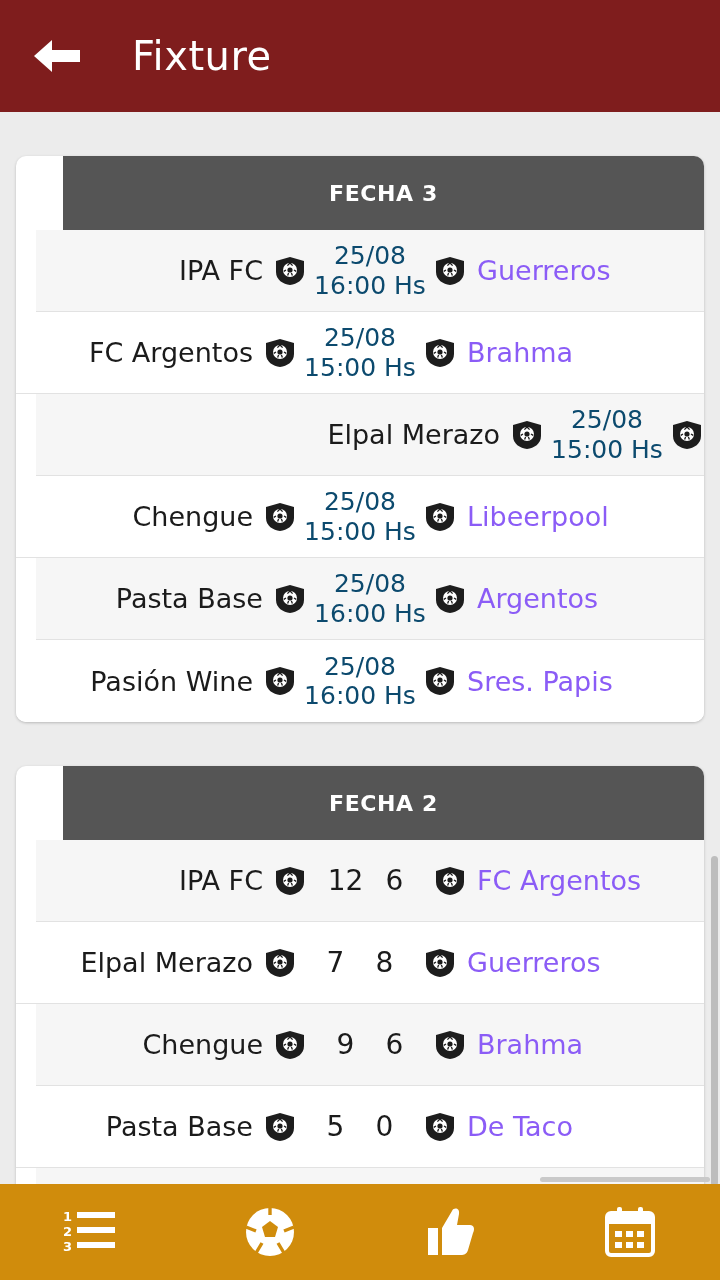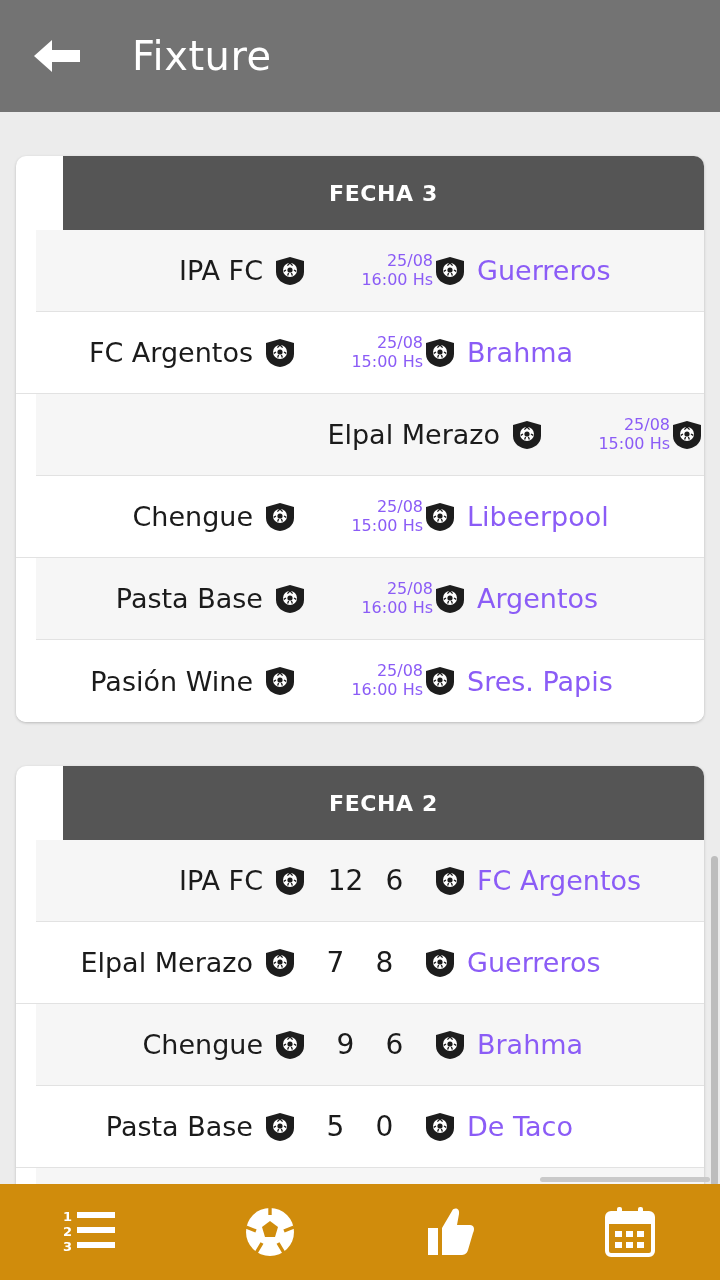--- a/index.html
+++ b/index.html
@@ -11,21 +11,21 @@
     height: 1280px;
     background: #ececec;
     font-family: "DejaVu Sans", sans-serif;
     overflow: hidden;
     position: relative;
   }
 
   
   .appbar {
     height: 112px;
-    background: #737373;
+    background: #7f1d1d;
     display: flex;
     align-items: center;
     padding-left: 28px;
     box-sizing: border-box;
     text-align: right;
   }
   .back-btn {
     width: 56px;
     height: 56px;
     display: flex;
@@ -106,23 +106,23 @@
     width: 34px;
     height: 30px;
     flex: 0 0 auto;
     position: relative;
   }
   .crest svg { display: block; }
 
   .middle {
     width: 126px;
     flex: 0 0 auto;
-    text-align: right;
-    font-size: 16px;
-    color: #8b5cf6;
+    text-align: center;
+    font-size: 25px;
+    color: #0c4a6e;
     line-height: 1.18;
   }
   .middle .d1 { display: block; }
   .middle .d2 { display: block; }
 
   .score-wrap {
     width: 126px;
     flex: 0 0 auto;
     display: flex;
     align-items: center;

